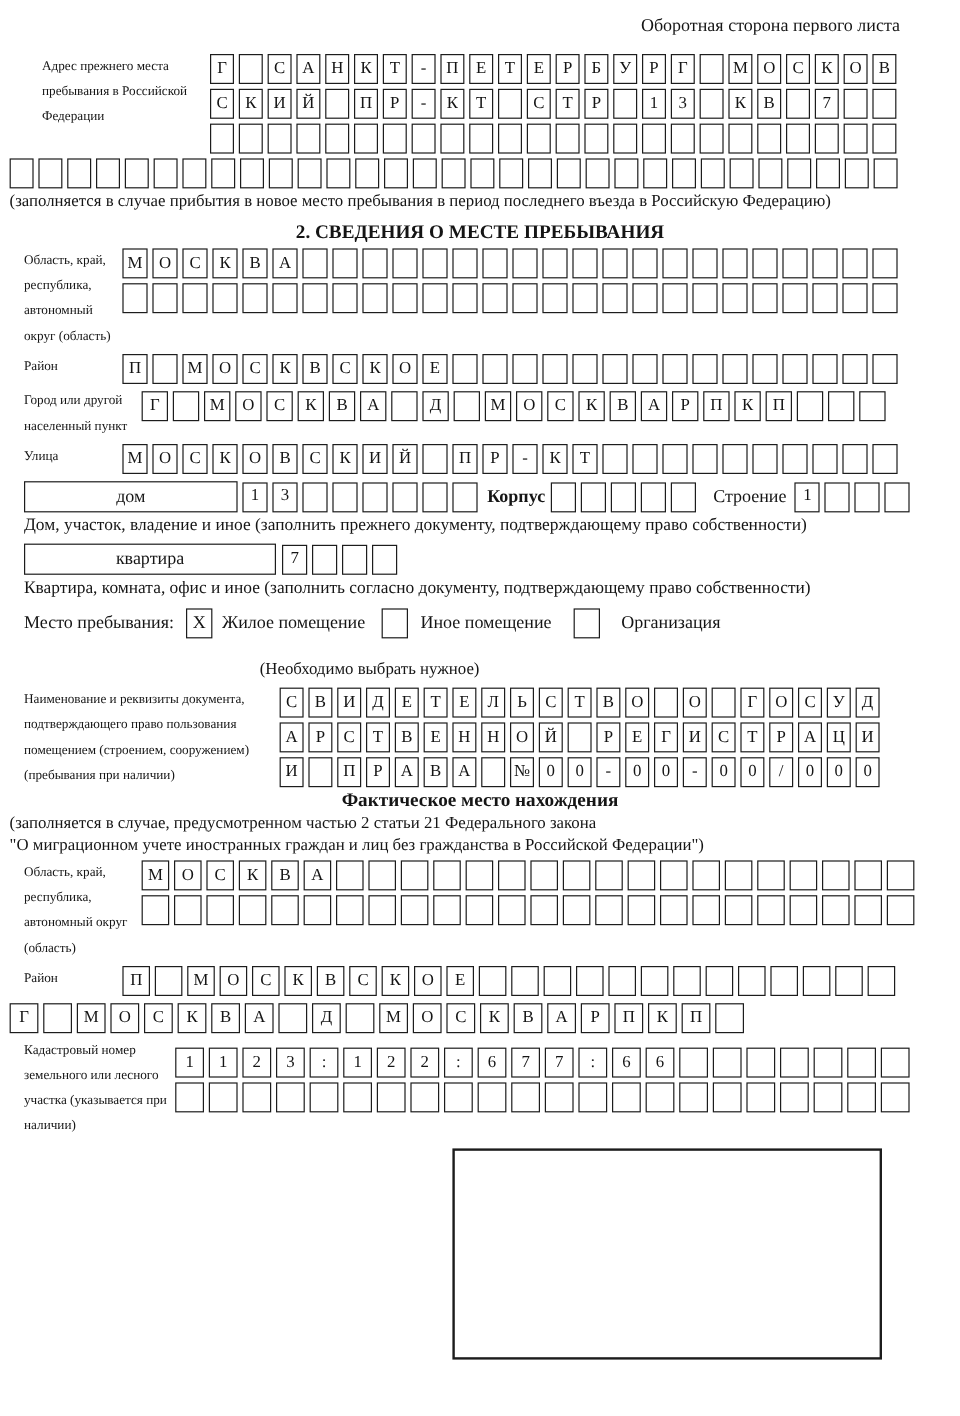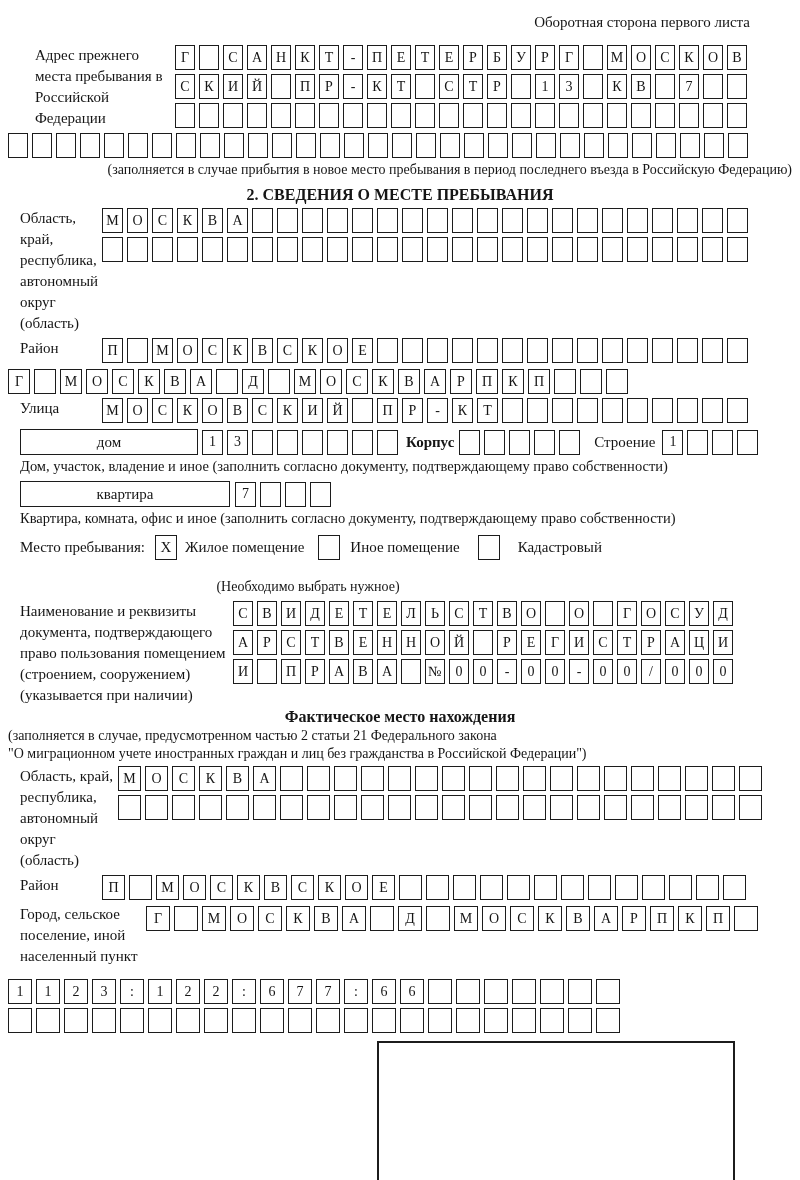--- a/index.html
+++ b/index.html
@@ -3,33 +3,33 @@
 <meta charset="utf-8">
 <style>
   * { margin:0; padding:0; box-sizing:border-box; }
   html,body { background:#ffffff; }
   body { width:800px; height:1180px; font-family:"Liberation Serif","DejaVu Serif",serif; color:#151515; }
   .page { width:800px; height:1180px; padding:4px 8px 0 8px; overflow:hidden; }
 
   .header-note { text-align:right; padding:10px 42px 0 0; font-size:15px; }
 
   .field { display:flex; align-items:flex-start; margin-top:4px; }
-  .flabel { font-size:15px; line-height:21px; flex:0 0 auto; }
+  .flabel { font-size:11px; line-height:21px; flex:0 0 auto; }
   .cells-col { display:flex; flex-direction:column; gap:4px; flex:0 0 auto; }
 
   .cr { display:flex; gap:4px; }
   .cell { flex:0 0 auto; height:25px; border:1.6px solid #1c1c1c; display:flex;
           align-items:center; justify-content:center; font-size:14px; background:#fff; }
   .cw20 .cell { width:20px; }
   .cw21 .cell { width:21px; }
   .cw22 .cell { width:22px; }
   .cw23 .cell { width:23px; }
   .cw24 .cell { width:24px; }
 
-  .cap { font-size:14px; text-align:right; margin-top:4px; }
+  .cap { font-size:14px; text-align:left; margin-top:4px; }
   .cap-left { font-size:14.5px; text-align:left; margin:3px 0 0 12px; }
 
   .sec-title { text-align:center; font-weight:bold; font-size:16px; margin-top:8px; }
 
   
   .prev-label { width:167px; padding-left:27px; }
   .full-row { margin-top:4px; }
 
   
   .w94  { width:94px;  padding-left:12px; }
@@ -273,20 +273,21 @@
         <span class="cell"></span>
         <span class="cell"></span>
         <span class="cell"></span>
         <span class="cell"></span>
         <span class="cell"></span>
         <span class="cell"></span>
       </div>
   </div>
 
   <div class="field">
+    <div class="flabel w110">Город или другой населенный пункт</div>
     <div class="cr cw22" style="margin-top:2px;">
         <span class="cell">Г</span>
         <span class="cell"></span>
         <span class="cell">М</span>
         <span class="cell">О</span>
         <span class="cell">С</span>
         <span class="cell">К</span>
         <span class="cell">В</span>
         <span class="cell">А</span>
         <span class="cell"></span>
@@ -361,46 +362,46 @@
         <span class="cell"></span>
       </div>
     <div class="inline-lab" style="margin-left:14px;">Строение</div>
     <div class="cr cw21" style="margin-left:7px;">
         <span class="cell">1</span>
         <span class="cell"></span>
         <span class="cell"></span>
         <span class="cell"></span>
       </div>
   </div>
-  <div class="cap-left">Дом, участок, владение и иное (заполнить согласно документу, подтверждающему право собственности)</div>
+  <div class="cap-left">Дом, участок, владение и иное (заполнить прежнего документу, подтверждающему право собственности)</div>
 
   <div class="inline-row">
     <div class="big-box kv-box">квартира</div>
     <div class="cr cw21" style="margin-left:5px;">
         <span class="cell">7</span>
         <span class="cell"></span>
         <span class="cell"></span>
         <span class="cell"></span>
       </div>
   </div>
   <div class="cap-left">Квартира, комната, офис и иное (заполнить согласно документу, подтверждающему право собственности)</div>
 
   <div class="stay-row">
     <span>Место пребывания:</span>
     <span class="chk" style="margin-left:10px;">X</span>
     <span style="margin-left:8px;">Жилое помещение</span>
     <span class="chk" style="margin-left:14px;"></span>
     <span style="margin-left:10px;">Иное помещение</span>
     <span class="chk" style="margin-left:18px;"></span>
-    <span style="margin-left:18px;">Кадастровый</span>
+    <span style="margin-left:18px;">Организация</span>
   </div>
   <div class="stay-cap">(Необходимо выбрать нужное)</div>
 
   <div class="field" style="margin-top:6px;">
-    <div class="flabel w225">Наименование и реквизиты документа, подтверждающего право пользования помещением (строением, сооружением) (указывается при наличии)</div>
+    <div class="flabel w225">Наименование и реквизиты документа, подтверждающего право пользования помещением (строением, сооружением) (пребывания при наличии)</div>
     <div class="cells-col">
       <div class="cr cw20">
           <span class="cell">С</span>
           <span class="cell">В</span>
           <span class="cell">И</span>
           <span class="cell">Д</span>
           <span class="cell">Е</span>
           <span class="cell">Т</span>
           <span class="cell">Е</span>
           <span class="cell">Л</span>
@@ -553,21 +554,20 @@
         <span class="cell"></span>
         <span class="cell"></span>
         <span class="cell"></span>
         <span class="cell"></span>
         <span class="cell"></span>
         <span class="cell"></span>
       </div>
   </div>
 
   <div class="field">
-    <div class="flabel w138">Город, сельское поселение, иной населенный пункт</div>
     <div class="cr cw24" style="margin-top:2px;">
         <span class="cell">Г</span>
         <span class="cell"></span>
         <span class="cell">М</span>
         <span class="cell">О</span>
         <span class="cell">С</span>
         <span class="cell">К</span>
         <span class="cell">В</span>
         <span class="cell">А</span>
         <span class="cell"></span>
@@ -581,20 +581,21 @@
         <span class="cell">А</span>
         <span class="cell">Р</span>
         <span class="cell">П</span>
         <span class="cell">К</span>
         <span class="cell">П</span>
         <span class="cell"></span>
       </div>
   </div>
 
   <div class="field">
+    <div class="flabel w138">Кадастровый номер земельного или лесного участка (указывается при наличии)</div>
     <div class="cells-col" style="margin-top:8px;">
       <div class="cr cw24">
           <span class="cell">1</span>
           <span class="cell">1</span>
           <span class="cell">2</span>
           <span class="cell">3</span>
           <span class="cell">:</span>
           <span class="cell">1</span>
           <span class="cell">2</span>
           <span class="cell">2</span>

